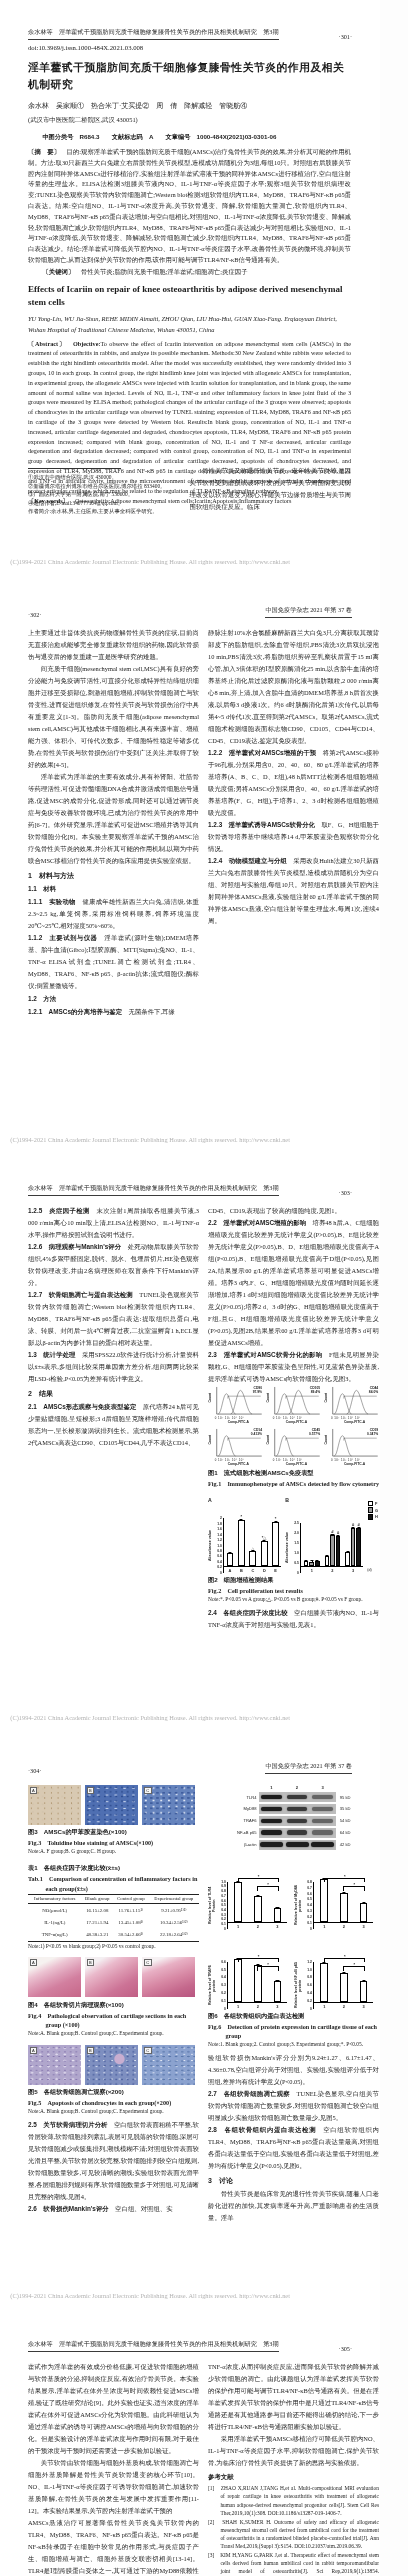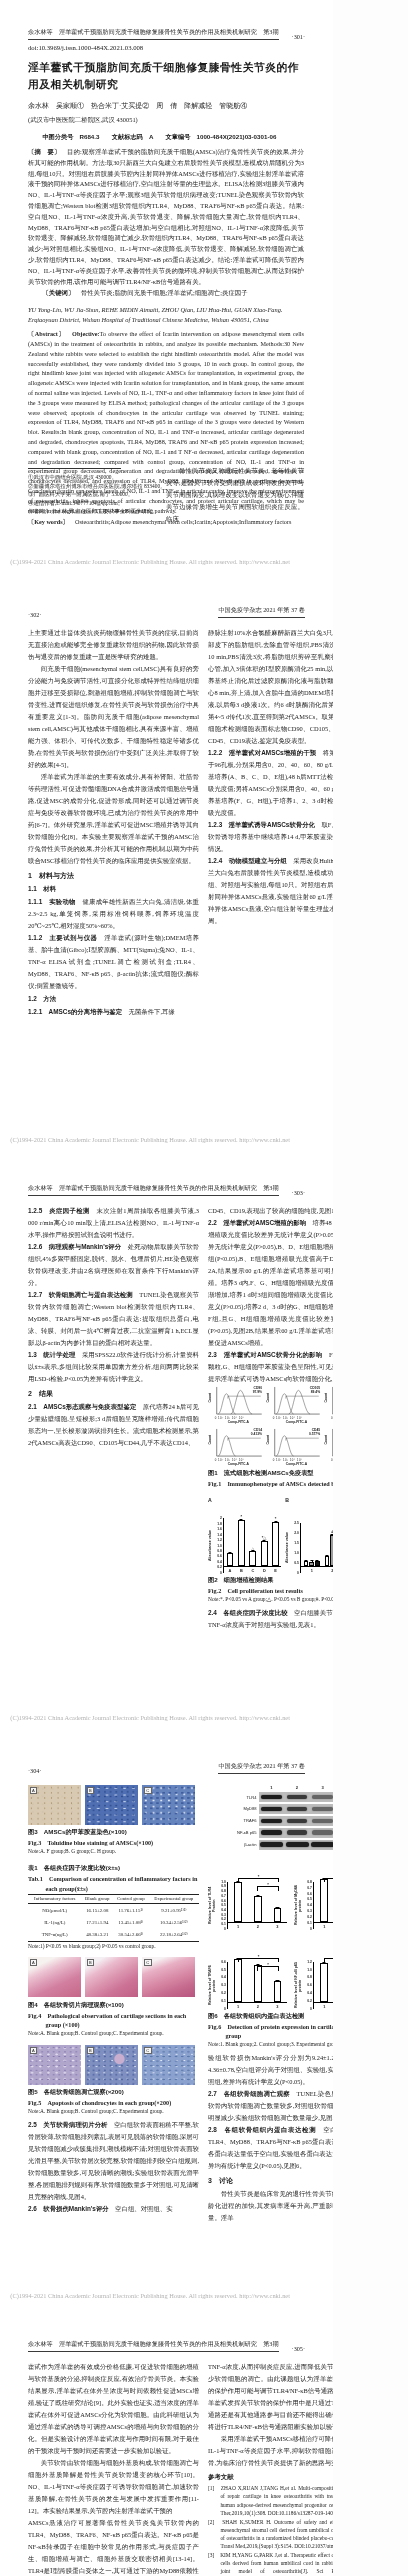--- a/index.html
+++ b/index.html
@@ -2,21 +2,21 @@
 <html style="font-size:8.2px"><head>
 <meta charset="utf-8">
 <style>
   :root{
     --serif:"Liberation Serif","DejaVu Serif",serif;
     --sans:"Liberation Sans","DejaVu Sans",sans-serif;
     --ink:#1c1c1c;
   }
   html,body{margin:0;padding:0;background:#fdfdfd;}
   body{width:409px;color:var(--ink);font-family:var(--serif);}
-  .page{position:relative;width:333px;height:578px;background:#fff;overflow:hidden;}
+  .page{position:relative;width:333px;height:578px;background:#fff;overflow:hidden;padding-left:47px;}
   
   .hdr{position:absolute;top:28px;left:28px;right:28px;display:flex;justify-content:space-between;align-items:flex-end;font-size:6.2px;}
   .hdr .rule{border-bottom:0.5px solid #3a3a3a;padding-bottom:1.5px;}
   .cnki{position:absolute;left:10.3px;bottom:13.4px;font-size:6.4px;color:#b3b3b3;white-space:nowrap;}
   
   .p1flow{position:absolute;left:28px;right:29px;top:44px;}
   .doi{font-size:6.7px;margin:0 0 8.2px 0;}
   .title{font-family:var(--sans);font-size:10.8px;line-height:16.5px;font-weight:bold;margin:0 0 9.3px 0;letter-spacing:0.5px;}
   .authors{font-size:7px;margin:0 0 4.1px 0;}
   .affil{font-size:6.4px;margin:0 0 8.2px 0;}
@@ -125,20 +125,21 @@
     <span>·301·</span>
   </header>
   <div class="p1flow">
     <p class="doi">doi:10.3969/j.issn.1000-484X.2021.03.008</p>
     <h1 class="title">淫羊藿甙干预脂肪间充质干细胞修复膝骨性关节炎的作用及相关机制研究</h1>
     <p class="authors">余水林　吴家顺①　热合米丁·艾买提②　周　倩　降解减轻　管晓舫④</p>
     <p class="affil">(武汉市中医医院二桥院区,武汉 430051)</p>
     <p class="meta">中图分类号　R684.3　　文献标志码　A　　文章编号　1000-484X(2021)03-0301-06</p>
     <p class="abs-zh"><b class="lab">〔摘　要〕　</b><span>目的:观察淫羊藿甙干预的脂肪间充质干细胞(AMSCs)治疗兔骨性关节炎的效果,并分析其可能的作用机制。方法:取30只新西兰大白兔建立右后肢骨性关节炎模型,造模成功后随机分为3组,每组10只。对照组右后肢膝关节腔内注射同种异体AMSCs进行移植治疗,实验组注射淫羊藿甙溶液干预的同种异体AMSCs进行移植治疗,空白组注射等量的生理盐水。ELISA法检测3组膝关节液内NO、IL-1与TNF-α等炎症因子水平;观察3组关节软骨组织病理改变;TUNEL染色观察关节软骨内软骨细胞凋亡;Western blot检测3组软骨组织内TLR4、MyD88、TRAF6与NF-κB p65蛋白表达。结果:空白组NO、IL-1与TNF-α浓度升高,关节软骨退变、降解,软骨细胞大量凋亡,软骨组织内TLR4、MyD88、TRAF6与NF-κB p65蛋白表达增加;与空白组相比,对照组NO、IL-1与TNF-α浓度降低,关节软骨退变、降解减轻,软骨细胞凋亡减少,软骨组织内TLR4、MyD88、TRAF6与NF-κB p65蛋白表达减少;与对照组相比,实验组NO、IL-1与TNF-α浓度降低,关节软骨退变、降解减轻,软骨细胞凋亡减少,软骨组织内TLR4、MyD88、TRAF6与NF-κB p65蛋白表达减少。结论:淫羊藿甙可降低关节腔内NO、IL-1与TNF-α等炎症因子水平,改善骨性关节炎的微环境,抑制关节软骨细胞凋亡,从而达到保护关节软骨的作用,该作用可能与调节TLR4/NF-κB信号通路有关。</span></p>
     <p class="kw-zh"><b class="lab">〔关键词〕　</b><span>骨性关节炎;脂肪间充质干细胞;淫羊藿甙;细胞凋亡;炎症因子</span></p>
+    <h2 class="entitle">Effects of Icariin on repair of knee osteoarthritis by adipose derived mesenchymal stem cells</h2>
     <p class="enauthors">YU Yong-Lin, WU Jia-Shun, REHE MIDIN Aimaiti, ZHOU Qian, LIU Hua-Hui, GUAN Xiao-Fang. Erqiaoyuan District, Wuhan Hospital of Traditional Chinese Medicine, Wuhan 430051, China</p>
     <p class="abs-en"><b>〔Abstract〕　Objective:</b><span>To observe the effect of Icariin intervention on adipose mesenchymal stem cells (AMSCs) in the treatment of osteoarthritis in rabbits, and analyze its possible mechanism. Methods:30 New Zealand white rabbits were selected to establish the right hindlimb osteoarthritis model. After the model was successfully established, they were randomly divided into 3 groups, 10 in each group. In control group, the right hindlimb knee joint was injected with allogeneic AMSCs for transplantation, in experimental group, the allogeneic AMSCs were injected with Icariin solution for transplantation, and in blank group, the same amount of normal saline was injected. Levels of NO, IL-1, TNF-α and other inflammatory factors in knee joint fluid of the 3 groups were measured by ELISA method; pathological changes of the articular cartilage of the 3 groups were observed; apoptosis of chondrocytes in the articular cartilage was observed by TUNEL staining; expression of TLR4, MyD88, TRAF6 and NF-κB p65 in cartilage of the 3 groups were detected by Western blot. Results:In blank group, concentration of NO, IL-1 and TNF-α increased, articular cartilage degenerated and degraded, chondrocytes apoptosis, TLR4, MyD88, TRAF6 and NF-κB p65 protein expression increased; compared with blank group, concentration of NO, IL-1 and T NF-α decreased, articular cartilage degeneration and degradation decreased; compared with control group, concentration of NO, IL-1 and TNF-α in experimental group decreased, degeneration and degradation of articular cartilage decreased, apoptosis of chondrocytes decreased, and expression of TLR4, MyD88, TRAF6 and NF-κB p65 in cartilage decreased. Conclusion:Icariin can reduce levels of NO, IL-1 and TNF-α in articular cavity, improve the microenvironment of osteoarthritis, inhibit apoptosis of articular chondrocytes, and protect articular cartilage, which may be related to the regulation of TLR4/NF-κB signaling pathway.</span></p>
     <p class="kw-en"><b>〔Key words〕　</b><span>Osteoarthritis;Adipose mesenchymal stem cells;Icariin;Apoptosis;Inflammatory factors</span></p>
   </div>
   <div class="p1bottom">
     <div class="fncol">
       <div class="fnrule"></div>
       <div>
 
       <p class="fn">①武汉市中西结合医院,武汉 430000。</p>

